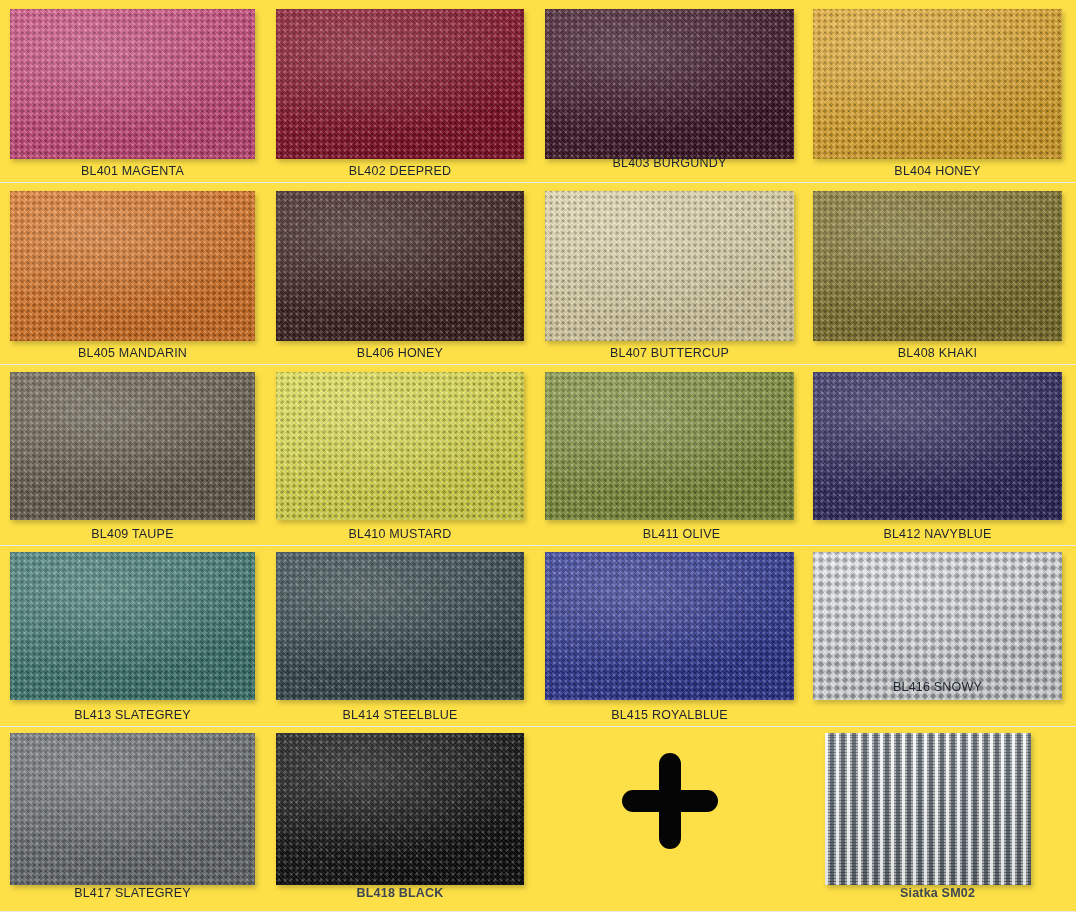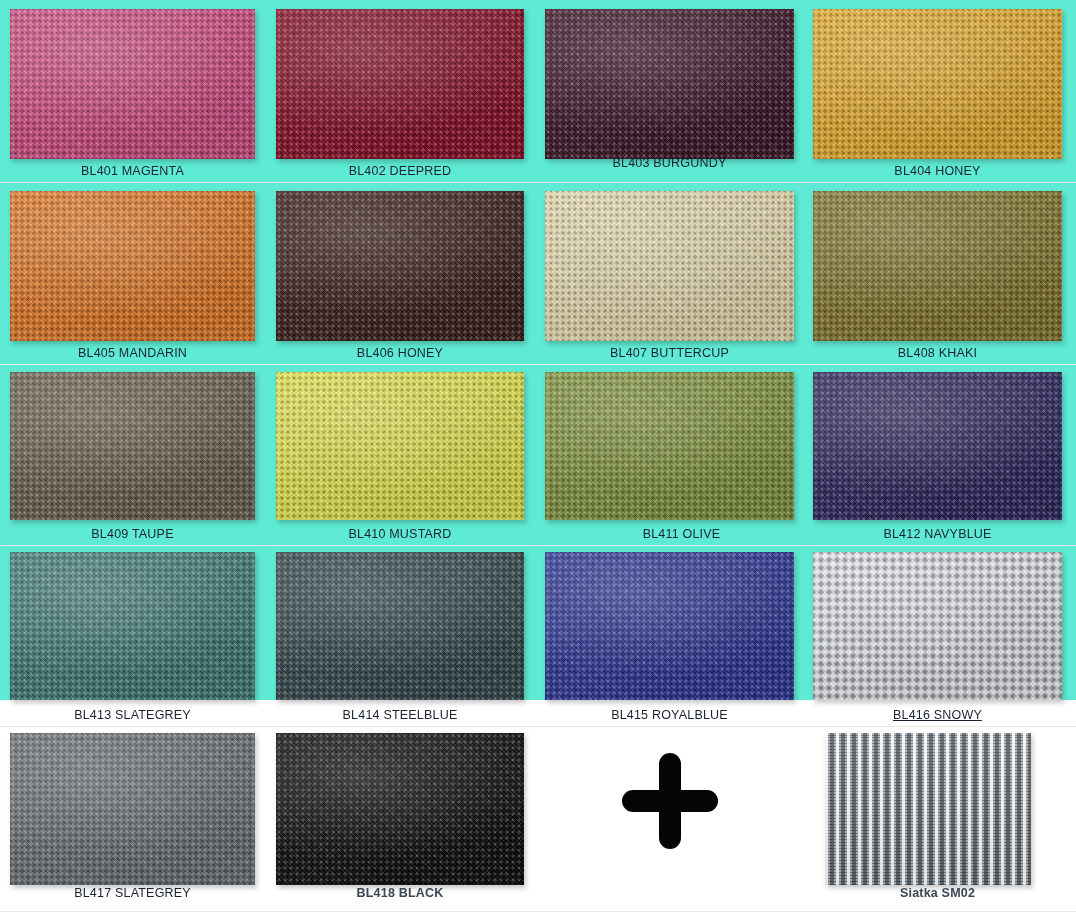--- a/index.html
+++ b/index.html
@@ -11,22 +11,22 @@
     width: 1076px;
     height: 912px;
     font-family: "Liberation Sans", sans-serif;
     color: #1b2331;
     overflow: hidden;
   }
 
   #sheet {
     position: relative;
     width: 1076px;
-    height: 700px;
-    background: #5eead4;
+    height: 912px;
+    background: #fde047;
   }
   .row-sep {
     position: absolute;
     left: 0;
     width: 1076px;
     height: 1px;
     background: #e9eaec;
   }
 
   .cell {
@@ -260,21 +260,21 @@
       </div>
     </div>
     <div class="caption" style="left: 545px; width: 249px; top: 708px; color: rgb(27, 35, 49);">BL415 ROYALBLUE</div>
     <div class="cell" style="left: 813px; top: 552px; width: 249px; height: 148px;">
       <div class="swatch mesh" style="background: rgb(220, 223, 226);">
         <div class="tex dots"></div>
         <div class="tex diag"></div>
         <div class="tex sheen"></div>
       </div>
     </div>
-    <div class="caption" style="left: 813px; width: 249px; top: 708px; color: rgb(27, 35, 49); text-decoration: underline;">BL416 SNOWY</div>
+    <div class="caption" style="left: 813px; width: 249px; top: 680px; color: rgb(27, 35, 49);">BL416 SNOWY</div>
     <div class="row-sep" style="top: 911px; background: rgb(233, 234, 236);"></div>
     <div class="cell" style="left: 10px; top: 733px; width: 245px; height: 152px;">
       <div class="swatch" style="background: rgb(109, 115, 119);">
         <div class="tex dots"></div>
         <div class="tex diag"></div>
         <div class="tex sheen"></div>
       </div>
     </div>
     <div class="caption" style="left: 10px; width: 245px; top: 886px; color: rgb(27, 35, 49);">BL417 SLATEGREY</div>
     <div class="cell" style="left: 276px; top: 733px; width: 248px; height: 152px;">

